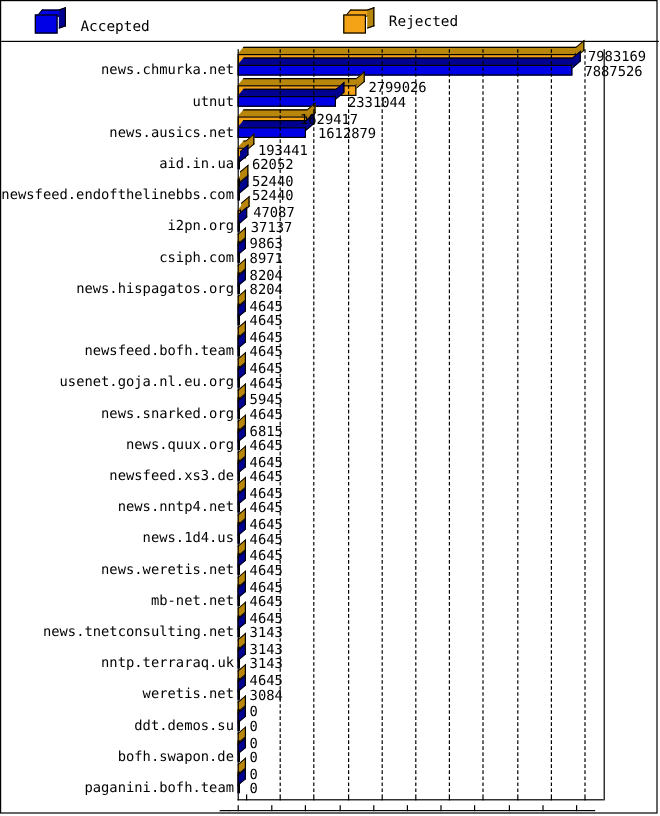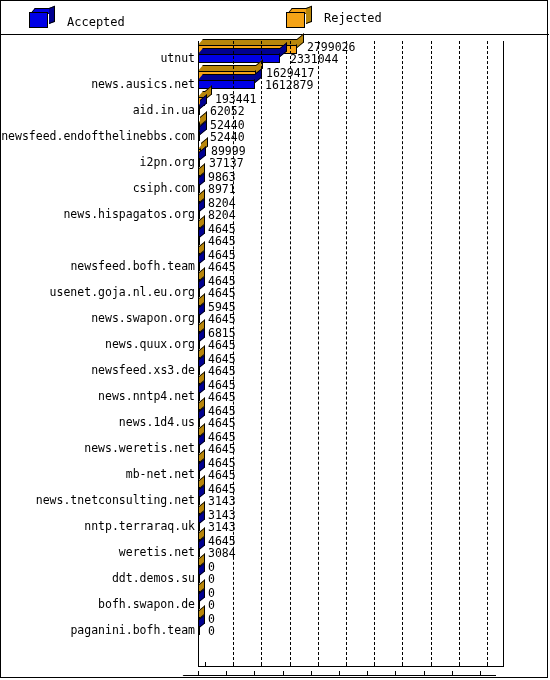--- a/index.html
+++ b/index.html
@@ -207,20 +207,35 @@
         <span class="side" style="background:#B8860B;"></span>
         <span class="face" style="background:#F5A316;"></span>
       </span>
       <span class="legend-label">Rejected</span>
     </div>
   </div>
 
   <div id="plot">
     <div id="rows">
         <div class="row">
+          <div class="cat-label">news.chmurka.net</div>
+          <div class="bar bar-rejected" style="left: 197px; width: 282px;">
+            <div class="capTop" style="left: 0px; width: 282px; background: rgb(184, 134, 11);"></div>
+            <div class="capSide" style="left: 282px; background: rgb(184, 134, 11);"></div>
+            <div class="front" style="width: 282px; background: rgb(245, 163, 22);"></div>
+          </div>
+          <div class="bar bar-accepted" style="left: 197px; width: 279px;">
+            <div class="capTop" style="left: 0px; width: 279px; background: rgb(0, 0, 144);"></div>
+            <div class="capSide" style="left: 279px; background: rgb(0, 0, 144);"></div>
+            <div class="front" style="width: 279px; background: rgb(0, 0, 230);"></div>
+          </div>
+          <div class="val val-rejected" style="left: 489px;">7983169</div>
+          <div class="val val-accepted" style="left: 486px;">7887526</div>
+        </div>
+        <div class="row">
           <div class="cat-label">utnut</div>
           <div class="bar bar-rejected" style="left: 197px; width: 99px;">
             <div class="capTop" style="left: 0px; width: 99px; background: rgb(184, 134, 11);"></div>
             <div class="capSide" style="left: 99px; background: rgb(184, 134, 11);"></div>
             <div class="front" style="width: 99px; background: rgb(245, 163, 22);"></div>
           </div>
           <div class="bar bar-accepted" style="left: 197px; width: 82px;">
             <div class="capTop" style="left: 0px; width: 82px; background: rgb(0, 0, 144);"></div>
             <div class="capSide" style="left: 82px; background: rgb(0, 0, 144);"></div>
             <div class="front" style="width: 82px; background: rgb(0, 0, 230);"></div>
@@ -233,21 +248,21 @@
           <div class="bar bar-rejected" style="left: 197px; width: 58px;">
             <div class="capTop" style="left: 0px; width: 58px; background: rgb(184, 134, 11);"></div>
             <div class="capSide" style="left: 58px; background: rgb(184, 134, 11);"></div>
             <div class="front" style="width: 58px; background: rgb(245, 163, 22);"></div>
           </div>
           <div class="bar bar-accepted" style="left: 197px; width: 57px;">
             <div class="capTop" style="left: 0px; width: 57px; background: rgb(0, 0, 144);"></div>
             <div class="capSide" style="left: 57px; background: rgb(0, 0, 144);"></div>
             <div class="front" style="width: 57px; background: rgb(0, 0, 230);"></div>
           </div>
-          <div class="val val-rejected" style="left: 265px;">1629417</div>
+          <div class="val val-rejected" style="left: 249px;">1629417</div>
           <div class="val val-accepted" style="left: 264px;">1612879</div>
         </div>
         <div class="row">
           <div class="cat-label">aid.in.ua</div>
           <div class="bar bar-rejected" style="left: 197px; width: 7px;">
             <div class="capTop" style="left: 0px; width: 7px; background: rgb(184, 134, 11);"></div>
             <div class="capSide" style="left: 7px; background: rgb(184, 134, 11);"></div>
             <div class="front" style="width: 7px; background: rgb(245, 163, 22);"></div>
           </div>
           <div class="bar bar-accepted" style="left: 197px; width: 2px;">
@@ -278,21 +293,21 @@
           <div class="bar bar-rejected" style="left: 197px; width: 3px;">
             <div class="capTop" style="left: 0px; width: 3px; background: rgb(184, 134, 11);"></div>
             <div class="capSide" style="left: 3px; background: rgb(184, 134, 11);"></div>
             <div class="front" style="width: 3px; background: rgb(245, 163, 22);"></div>
           </div>
           <div class="bar bar-accepted" style="left: 197px; width: 1px;">
             <div class="capTop" style="left: 0px; width: 1px; background: rgb(0, 0, 144);"></div>
             <div class="capSide" style="left: 1px; background: rgb(0, 0, 144);"></div>
             <div class="front" style="width: 1px; background: rgb(0, 0, 230);"></div>
           </div>
-          <div class="val val-rejected" style="left: 210px;">89999</div>
+          <div class="val val-rejected" style="left: 210px;">47087</div>
           <div class="val val-accepted" style="left: 208px;">37137</div>
         </div>
         <div class="row">
           <div class="cat-label">csiph.com</div>
           <div class="bar bar-rejected" style="left: 197px; width: 0px;">
             <div class="capTop" style="left: 0px; width: 0px; background: rgb(184, 134, 11);"></div>
             <div class="capSide" style="left: 0px; background: rgb(184, 134, 11);"></div>
             <div class="front" style="width: 0px; background: rgb(245, 163, 22);"></div>
           </div>
           <div class="bar bar-accepted" style="left: 197px; width: 0px;">
@@ -356,21 +371,21 @@
           </div>
           <div class="bar bar-accepted" style="left: 197px; width: 0px;">
             <div class="capTop" style="left: 0px; width: 0px; background: rgb(0, 0, 144);"></div>
             <div class="capSide" style="left: 0px; background: rgb(0, 0, 144);"></div>
             <div class="front" style="width: 0px; background: rgb(0, 0, 230);"></div>
           </div>
           <div class="val val-rejected" style="left: 207px;">4645</div>
           <div class="val val-accepted" style="left: 207px;">4645</div>
         </div>
         <div class="row">
-          <div class="cat-label">news.swapon.org</div>
+          <div class="cat-label">news.snarked.org</div>
           <div class="bar bar-rejected" style="left: 197px; width: 0px;">
             <div class="capTop" style="left: 0px; width: 0px; background: rgb(184, 134, 11);"></div>
             <div class="capSide" style="left: 0px; background: rgb(184, 134, 11);"></div>
             <div class="front" style="width: 0px; background: rgb(245, 163, 22);"></div>
           </div>
           <div class="bar bar-accepted" style="left: 197px; width: 0px;">
             <div class="capTop" style="left: 0px; width: 0px; background: rgb(0, 0, 144);"></div>
             <div class="capSide" style="left: 0px; background: rgb(0, 0, 144);"></div>
             <div class="front" style="width: 0px; background: rgb(0, 0, 230);"></div>
           </div>

